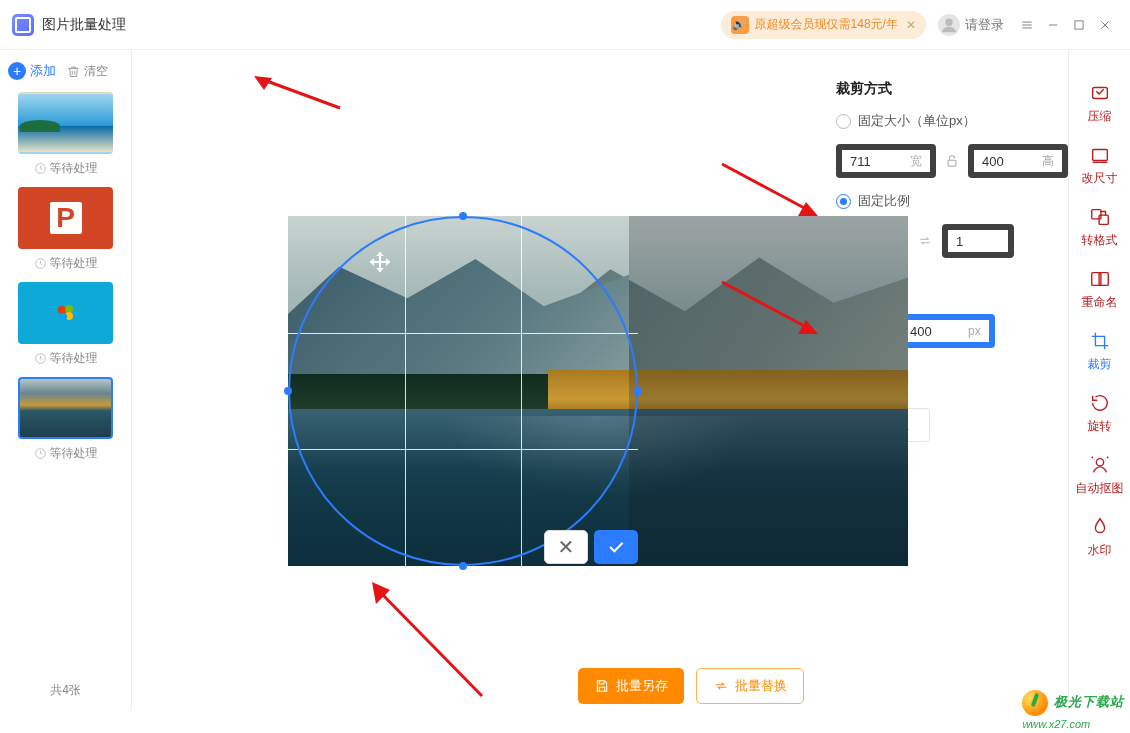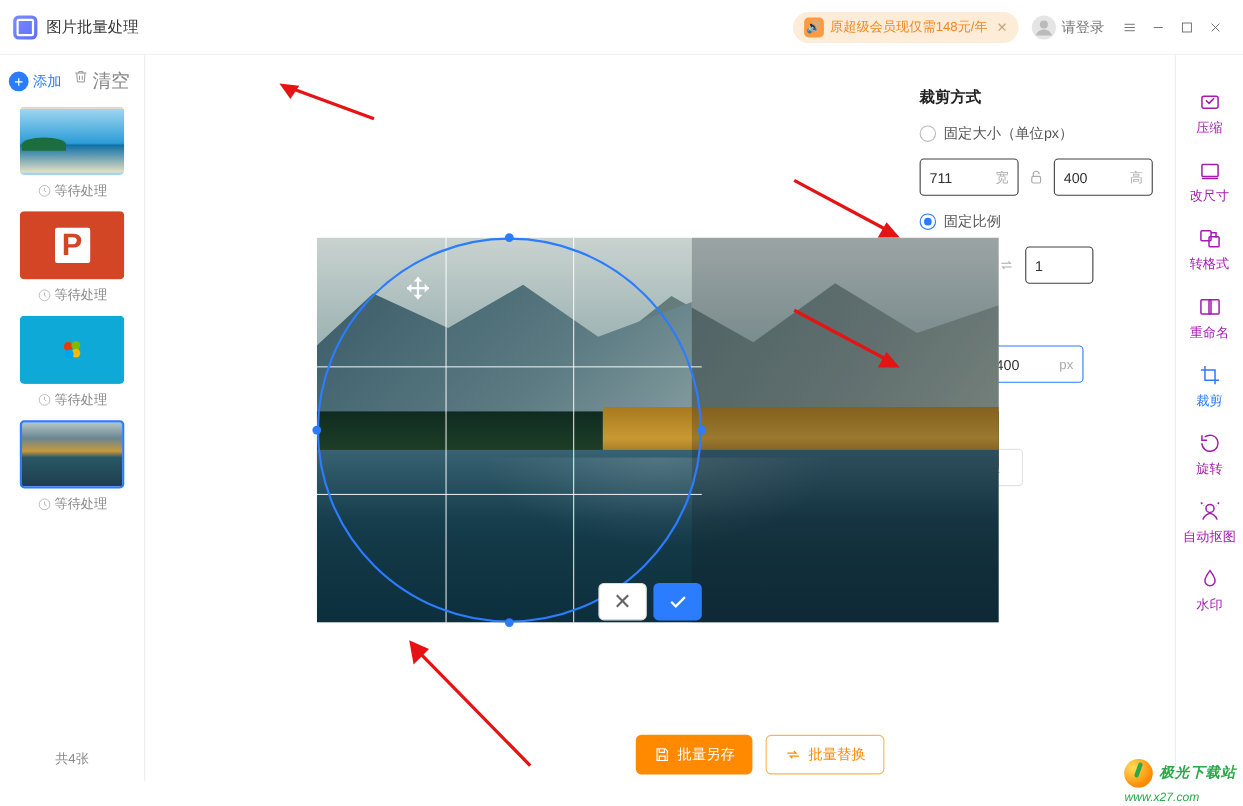--- a/index.html
+++ b/index.html
@@ -20,21 +20,21 @@
   .winbtn svg { width: 14px; height: 14px; stroke: #666; fill: none; stroke-width: 1.4; }
   
   
   .main { display: flex; height: 660px; }
   
   
   .leftcol { width: 132px; border-right: 1px solid #eee; display: flex; flex-direction: column; }
   .leftcol .actions { display: flex; align-items: center; padding: 12px 8px 8px 8px; gap: 10px; }
   .add-btn { display: flex; align-items: center; color: #2b7cff; cursor: pointer; font-size: 13px; }
   .plus-circ { width: 18px; height: 18px; border-radius: 50%; background: #2b7cff; color: #fff; display: flex; align-items: center; justify-content: center; font-size: 14px; line-height: 1; margin-right: 4px; }
-  .clear-btn { display: flex; align-items: flex-start; color: #888; cursor: pointer; font-size: 17px; }
+  .clear-btn { display: flex; align-items: center; color: #888; cursor: pointer; font-size: 12px; }
   .trash-ico { width: 15px; height: 15px; margin-right: 3px; }
   .trash-ico svg { stroke: #888; fill: none; stroke-width: 1.3; }
   .thumbs { flex: 1; overflow: auto; padding: 4px 10px; }
   .thumb-item { margin-bottom: 10px; text-align: center; }
   .thumb-box { width: 95px; height: 62px; border-radius: 4px; border: 2px solid transparent; margin: 0 auto 6px auto; display: flex; align-items: center; justify-content: center; overflow: hidden; position: relative; }
   .thumb-item.selected .thumb-box { border-color: #2b7cff; }
   .thumb-beach { background: linear-gradient(to bottom, #9fd6f0 0%, #2a9bd6 55%, #0a6ea6 56%, #e7e1c4 100%); position: relative; }
   .thumb-beach:before{content:"";position:absolute;left:0;bottom:20px;width:40px;height:12px;background:#1c6e3e;border-radius:50% 50% 0 0;}
   .thumb-ppt { background: #d24625; display:flex;align-items:center;justify-content:center;color:#fff;font-size:28px;font-weight:bold; font-family:Arial;}
   .thumb-ppt span{background:#fff;color:#d24625;width:32px;height:32px;display:flex;align-items:center;justify-content:center;border-radius:2px;}
@@ -112,32 +112,32 @@
   .arrow polygon{fill:#e51313;}
   
   
   .rightpanel { width: 250px; padding: 26px 18px 10px 18px; display: flex; flex-direction: column; gap: 14px; border-left: 0px solid #eee; }
   .rp-title { font-size: 14px; color: #222; font-weight: 600; margin-top: 4px; }
   .radio-row { display: flex; align-items: center; gap: 7px; color: #555; cursor: pointer; }
   .radio { width: 15px; height: 15px; border-radius: 50%; border: 1.5px solid #bbb; display: inline-flex; align-items: center; justify-content: center; }
   .radio.checked { border-color: #2b7cff; }
   .radio.checked:after { content:""; width:7px; height:7px; border-radius:50%; background:#2b7cff; }
   .size-row { display: flex; align-items: center; gap: 8px; }
-  .numbox { height: 34px; border: 1px solid #404040; border-radius: 4px; display: flex; align-items: center; background:#fff; }
+  .numbox { height: 34px; border: 6px solid #404040; border-radius: 4px; display: flex; align-items: center; background:#fff; }
   .numbox input { border: none; outline: none; width: 58px; text-align: left; padding: 0 8px; font-size: 13px; color:#333; background:transparent;}
   .numbox .suffix { color: #aaa; font-size: 12px; padding: 0 8px; border-left: 0; }
   .numbox.wide input{width:60px;}
   .numbox.hl{border-color:#2b7cff;}
   .lockico, .swapico { color: #aaa; display:flex; }
   .inline-label{color:#666;font-size:13px;}
   .btn-plain{height:34px;padding:0 20px;border:1px solid #e2e2e2;border-radius:4px;background:#fff;color:#555;cursor:pointer;display:inline-flex;align-items:center;}
   
   
   .toolrail { width: 62px; border-left: 1px solid #eee; display: flex; flex-direction: column; align-items: center; padding-top: 24px; gap: 4px; }
-  .tool-item { width: 50px; height: 58px; display: flex; flex-direction: column; align-items: center; justify-content: center; gap: 4px; color: #a21caf; cursor: pointer; font-size: 12px; border-radius:6px; }
+  .tool-item { width: 50px; height: 58px; display: flex; flex-direction: column; align-items: center; justify-content: center; gap: 4px; color: #b91c1c; cursor: pointer; font-size: 12px; border-radius:6px; }
   .tool-item.active { color: #2b7cff; }
   .tool-item svg { width: 22px; height: 22px; stroke: currentColor; fill: none; stroke-width: 1.5; }
   
   
   .site-watermark{position:absolute;right:6px;bottom:2px;font-size:13px;font-style:italic;}
   .site-watermark .l1{color:#2aa84a;font-weight:bold;letter-spacing:1px;font-family:Liberation Mono, monospace;}
   .site-watermark .l2{color:#2aa84a;font-size:11px;}
   .site-watermark .ico{display:inline-block;width:26px;height:26px;border-radius:50%;background:radial-gradient(circle at 30% 30%, #ffde59, #ff8a00 70%);vertical-align:middle;margin-right:2px;position:relative;}
   .site-watermark .ico:after{content:"";position:absolute;left:11px;top:3px;width:4px;height:14px;background:#2aa84a;transform:rotate(20deg);border-radius:2px;}
 </style>

